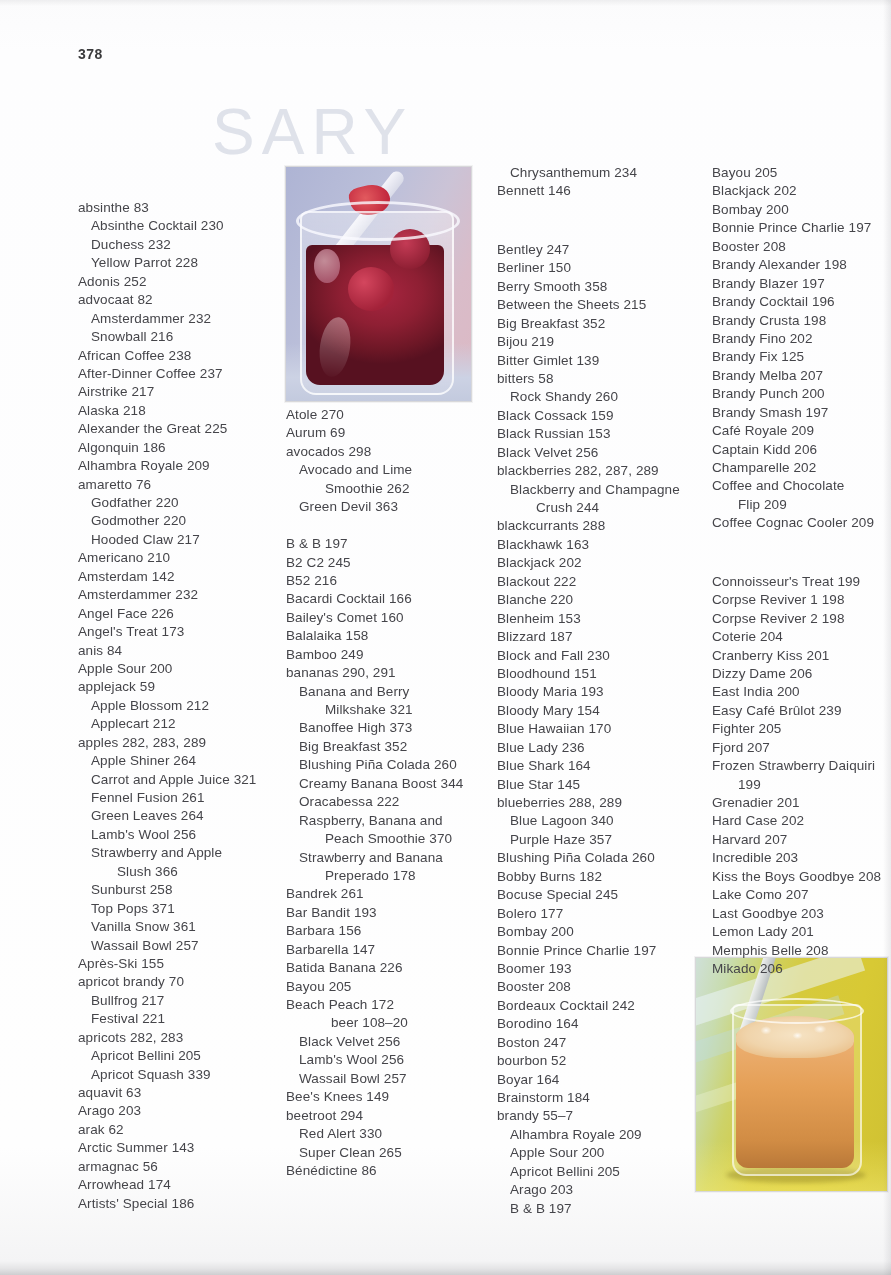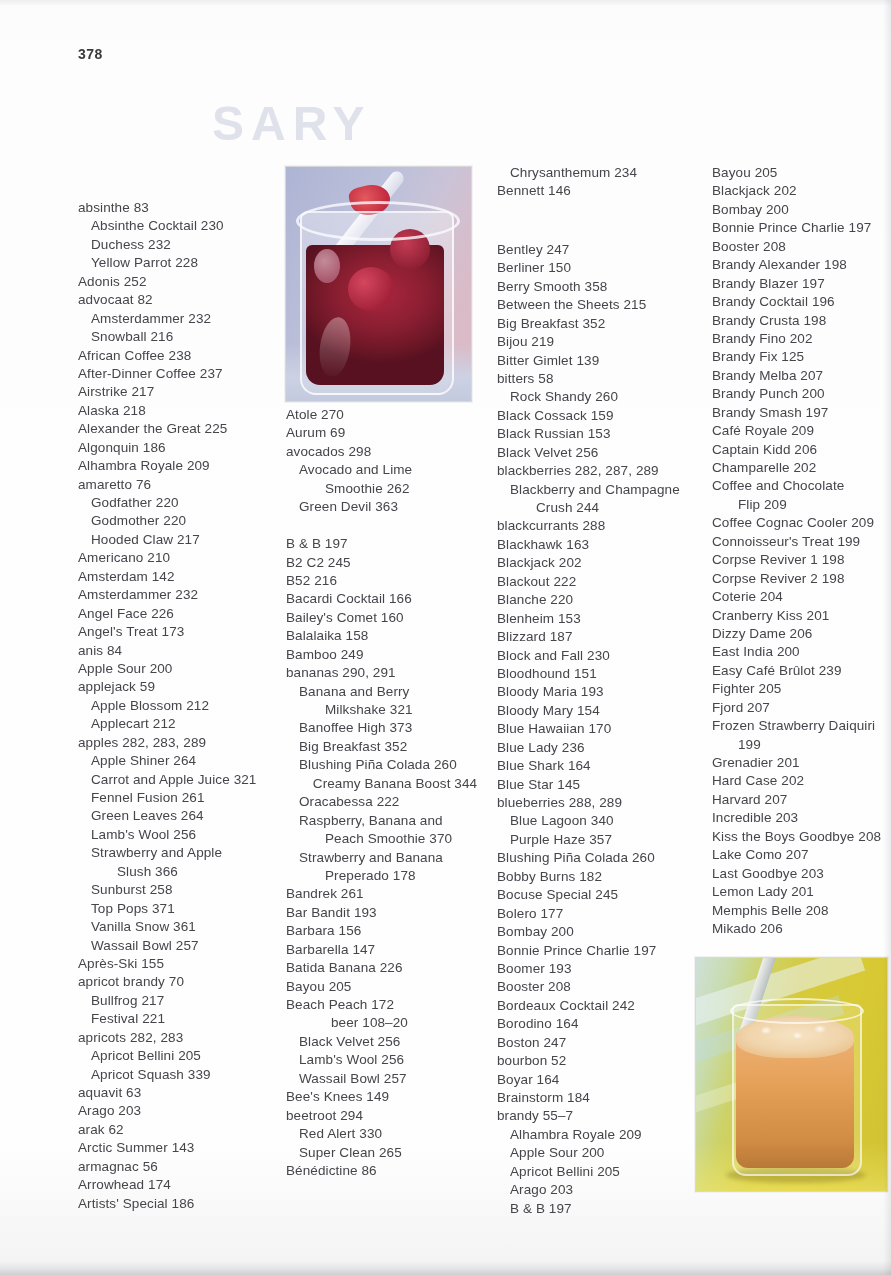--- a/index.html
+++ b/index.html
@@ -12,21 +12,21 @@
     linear-gradient(180deg,#fbfbfc 0%,#fdfdfe 4%,#fefefe 90%,#f4f4f5 99%);}
   .edge-bottom{position:absolute;left:0;right:0;bottom:0;height:14px;
     background:linear-gradient(180deg,rgba(0,0,0,0) 0%,rgba(90,90,95,0.10) 55%,rgba(70,70,75,0.22) 100%);}
   .edge-right{position:absolute;top:0;bottom:0;right:0;width:8px;
     background:linear-gradient(270deg,rgba(100,100,110,0.12),rgba(0,0,0,0));}
   .edge-top{position:absolute;left:0;right:0;top:0;height:6px;
     background:linear-gradient(180deg,rgba(120,120,125,0.10),rgba(0,0,0,0));}
 
   .page-number{position:absolute;left:78px;top:46px;font-size:14px;font-weight:bold;color:#3a3a3c;letter-spacing:0.5px;}
   .index-title{position:absolute;left:76px;top:98px;font-size:48px;font-weight:200;color:#48484a;letter-spacing:7px;line-height:1;}
-  .ghost-title{position:absolute;left:212px;top:100px;font-size:48px;font-weight:700;color:#dfe2ea;letter-spacing:7px;line-height:1;}
+  .ghost-title{position:absolute;left:212px;top:100px;font-size:64px;font-weight:400;color:#dfe2ea;letter-spacing:7px;line-height:1;}
 
   .col{position:absolute;font-size:13.5px;color:#45454a;letter-spacing:0.1px;}
   .line{height:18.45px;white-space:nowrap;}
   .line.gap{height:18.45px;}
 
   
   .photo{position:absolute;overflow:hidden;border:1px solid #d8d8da;box-shadow:0 0 0 1px #f2f2f3;}
   .photo *{position:absolute;}
 
   
@@ -184,21 +184,21 @@
       <div class="line" style="padding-left: 0px;">Bacardi Cocktail 166</div>
       <div class="line" style="padding-left: 0px;">Bailey's Comet 160</div>
       <div class="line" style="padding-left: 0px;">Balalaika 158</div>
       <div class="line" style="padding-left: 0px;">Bamboo 249</div>
       <div class="line" style="padding-left: 0px;">bananas 290, 291</div>
       <div class="line" style="padding-left: 13px;">Banana and Berry</div>
       <div class="line" style="padding-left: 39px;">Milkshake 321</div>
       <div class="line" style="padding-left: 13px;">Banoffee High 373</div>
       <div class="line" style="padding-left: 13px;">Big Breakfast 352</div>
       <div class="line" style="padding-left: 13px;">Blushing Piña Colada 260</div>
-      <div class="line" style="padding-left: 13px; text-align: center;">Creamy Banana Boost 344</div>
+      <div class="line" style="padding-left: 13px;">Creamy Banana Boost 344</div>
       <div class="line" style="padding-left: 13px;">Oracabessa 222</div>
       <div class="line" style="padding-left: 13px;">Raspberry, Banana and</div>
       <div class="line" style="padding-left: 39px;">Peach Smoothie 370</div>
       <div class="line" style="padding-left: 13px;">Strawberry and Banana</div>
       <div class="line" style="padding-left: 39px;">Preperado 178</div>
       <div class="line" style="padding-left: 0px;">Bandrek 261</div>
       <div class="line" style="padding-left: 0px;">Bar Bandit 193</div>
       <div class="line" style="padding-left: 0px;">Barbara 156</div>
       <div class="line" style="padding-left: 0px;">Barbarella 147</div>
       <div class="line" style="padding-left: 0px;">Batida Banana 226</div>
@@ -285,21 +285,21 @@
       <div class="line" style="padding-left: 0px;">Brandy Fix 125</div>
       <div class="line" style="padding-left: 0px;">Brandy Melba 207</div>
       <div class="line" style="padding-left: 0px;">Brandy Punch 200</div>
       <div class="line" style="padding-left: 0px;">Brandy Smash 197</div>
       <div class="line" style="padding-left: 0px;">Café Royale 209</div>
       <div class="line" style="padding-left: 0px;">Captain Kidd 206</div>
       <div class="line" style="padding-left: 0px;">Champarelle 202</div>
       <div class="line" style="padding-left: 0px;">Coffee and Chocolate</div>
       <div class="line" style="padding-left: 26px;">Flip 209</div>
       <div class="line" style="padding-left: 0px;">Coffee Cognac Cooler 209</div>
-      <div class="line" style="padding-left: 0px;">Connoisseur's Treat 199</div>
+      <div class="line" style="padding-left: 0px; margin-top: 40px;">Connoisseur's Treat 199</div>
       <div class="line" style="padding-left: 0px;">Corpse Reviver 1 198</div>
       <div class="line" style="padding-left: 0px;">Corpse Reviver 2 198</div>
       <div class="line" style="padding-left: 0px;">Coterie 204</div>
       <div class="line" style="padding-left: 0px;">Cranberry Kiss 201</div>
       <div class="line" style="padding-left: 0px;">Dizzy Dame 206</div>
       <div class="line" style="padding-left: 0px;">East India 200</div>
       <div class="line" style="padding-left: 0px;">Easy Café Brûlot 239</div>
       <div class="line" style="padding-left: 0px;">Fighter 205</div>
       <div class="line" style="padding-left: 0px;">Fjord 207</div>
       <div class="line" style="padding-left: 0px;">Frozen Strawberry Daiquiri</div>

